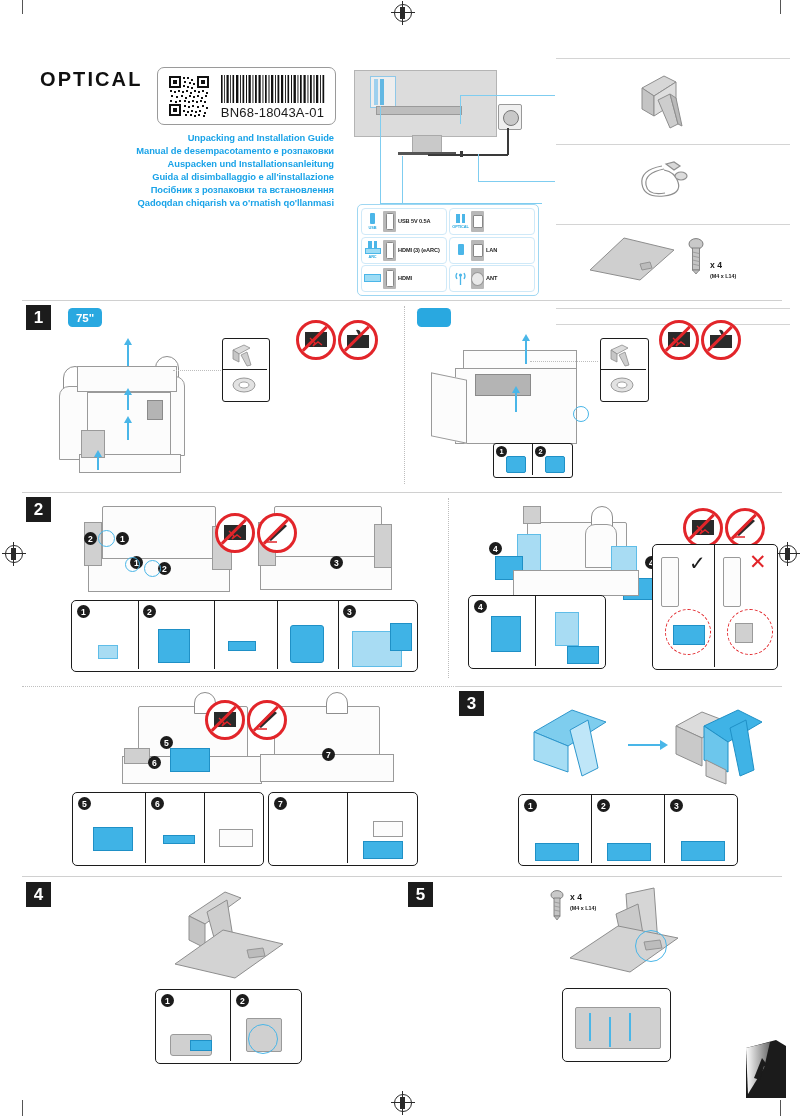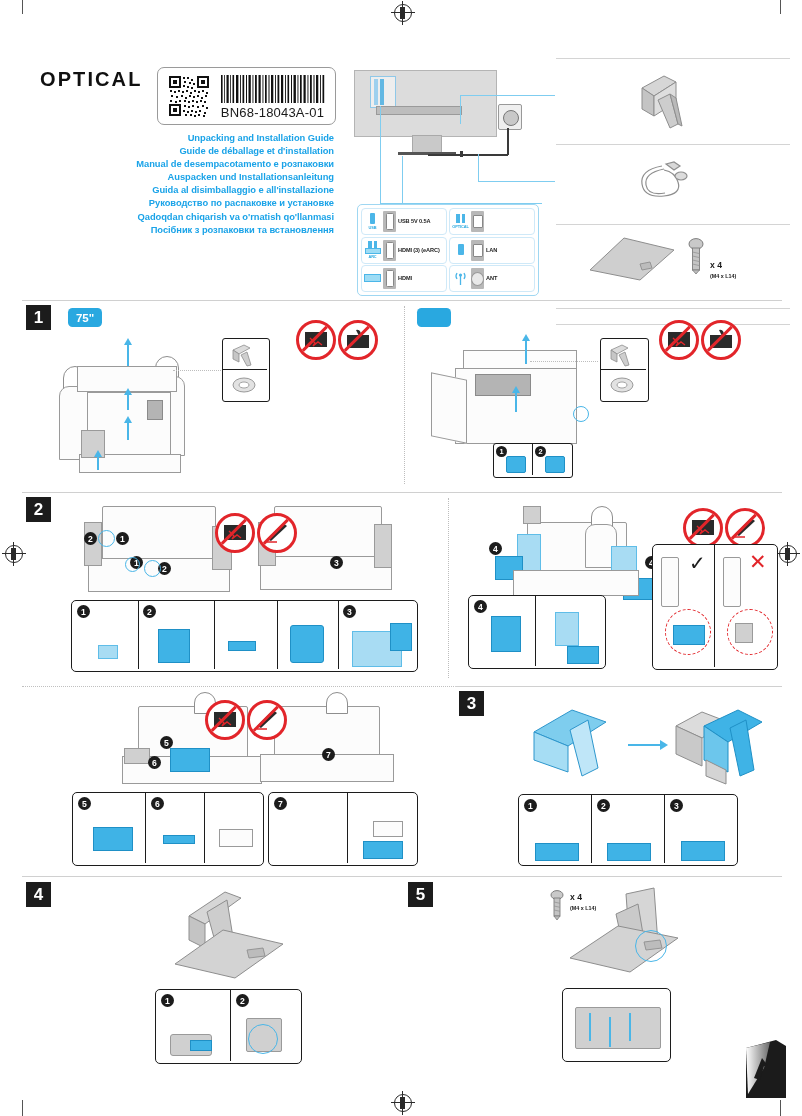--- a/index.html
+++ b/index.html
@@ -264,27 +264,25 @@
               <rect x="100" y="0" width="0.9" height="28"></rect>
             <rect x="102.5" y="0" width="1.7" height="28"></rect>
           </g>
         </svg>
       </div>
       <div class="codetxt">BN68-18043A-01</div>
     </div>
 
     <div class="titles">
       <div>Unpacking and Installation Guide</div>
-      <div>Guide de déballage et d'installation</div>
       <div>Manual de desempacotamento e розпаковки</div>
       <div>Auspacken und Installationsanleitung</div>
       <div>Guida al disimballaggio e all'installazione</div>
-      <div>Руководство по распаковке и установке</div>
+      <div>Посібник з розпаковки та встановлення</div>
       <div>Qadoqdan chiqarish va o'rnatish qo'llanmasi</div>
-      <div>Посібник з розпаковки та встановлення</div>
     </div>
 
     <div class="tvdiag">
       <div class="tvbody"></div>
       <div class="tvport">
         <div class="sl"></div>
           <div class="sl2"></div>
       </div>
       <div class="tvbar"></div>
       <div class="tvstand"></div>

